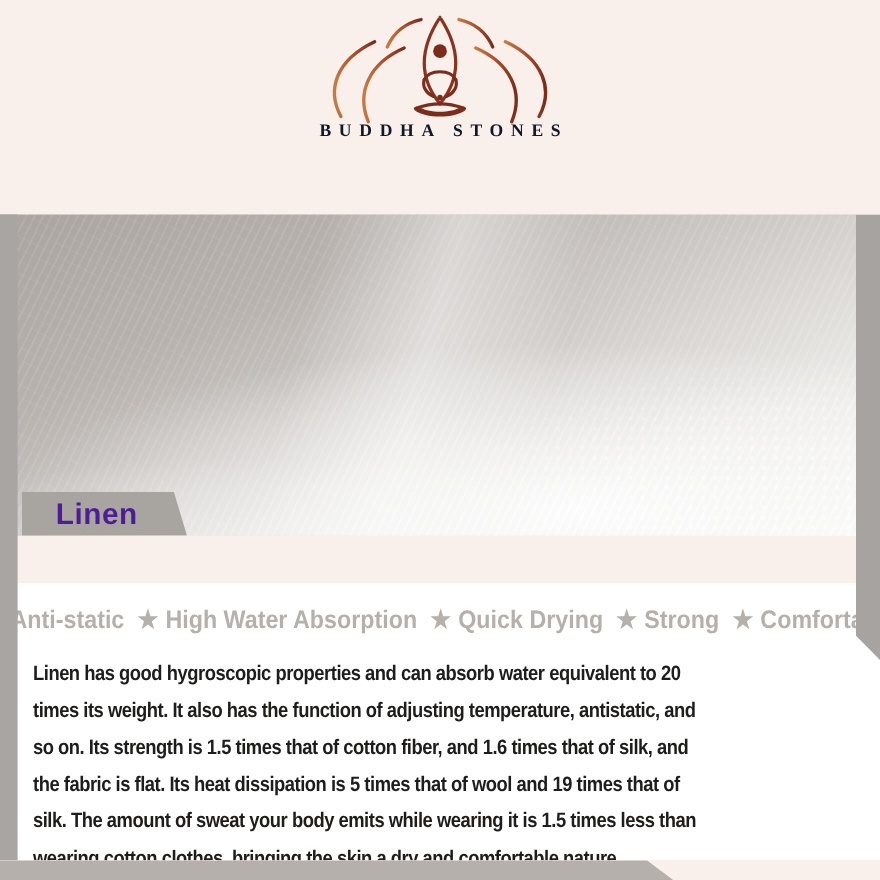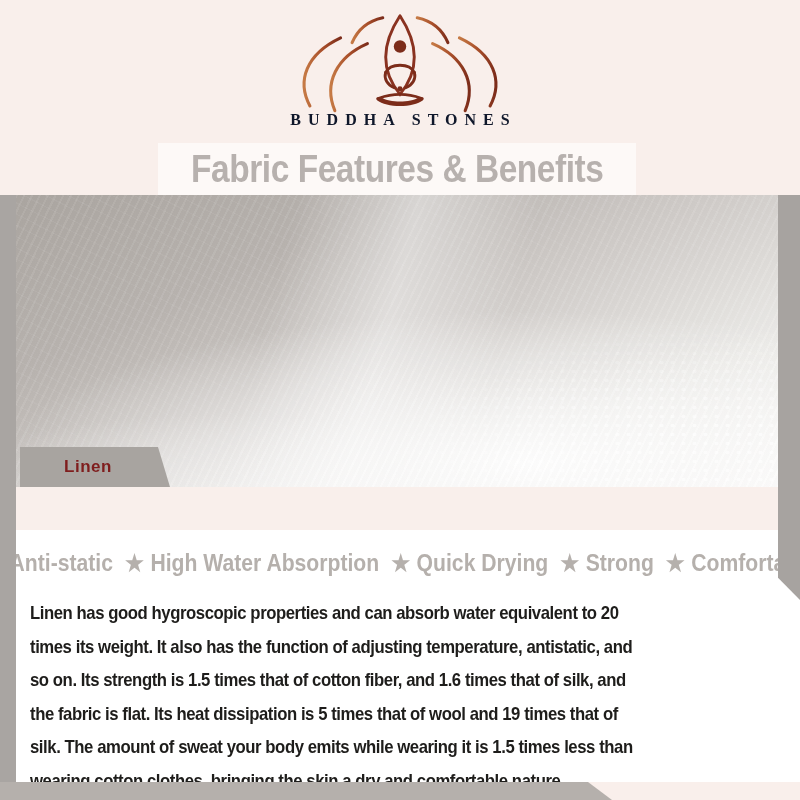--- a/index.html
+++ b/index.html
@@ -50,21 +50,21 @@
     background-size:11px 9px;
     -webkit-mask-image:radial-gradient(95% 95% at 80% 95%, #000 25%, transparent 72%);
     mask-image:radial-gradient(95% 95% at 80% 95%, #000 25%, transparent 72%);
   }
   .fabric-label {
     position:absolute; left:20px; bottom:0; width:150px; height:40px;
     background:#a8a4a0; clip-path:polygon(0 0, 92% 0, 100% 100%, 0 100%);
     display:flex; align-items:center; justify-content:center;
   }
   .fabric-label span {
-    color:#7f1d1d; font-weight:bold; font-size:17px; letter-spacing:0.5px;
+    color:#4c1d95; font-weight:bold; font-size:27px; letter-spacing:0.5px;
     margin-right:14px;
   }
 
   
   .content-panel { position:absolute; left:0; top:530px; width:800px; height:350px; background:#ffffff; }
   .features-row {
     position:absolute; left:0; top:20px; width:800px;
     display:flex; justify-content:center; gap:13px;
     font-size:23px; font-weight:bold; color:#b5b0ac;
     transform:scaleX(0.92); white-space:nowrap;
@@ -118,23 +118,20 @@
         <path d="M135,63 C137,70 133,76 126,79"></path>
         <path d="M98,90 Q120,82 142,90"></path>
       </g>
       <circle cx="120" cy="36" r="6.5" fill="#7c2c1a"></circle>
       <circle cx="120" cy="80" r="2.6" fill="#7c2c1a"></circle>
       <path d="M96,92 C106,100 134,100 144,92 C146,90 144,88 140,89 C130,95 110,95 100,89 C96,88 94,90 96,92 Z" fill="#7c2c1a"></path>
     </svg>
     <div class="brand-name">BUDDHA STONES</div>
   </header>
 
-  <div class="title-banner">
-    <span>Fabric Features &amp; Benefits</span>
-  </div>
 
   <figure class="fabric-photo">
     <div class="fabric-fibers"></div>
     <div class="fabric-speckle"></div>
     <div class="fabric-label">
       <span>Linen</span>
     </div>
   </figure>
 
   <section class="content-panel">

